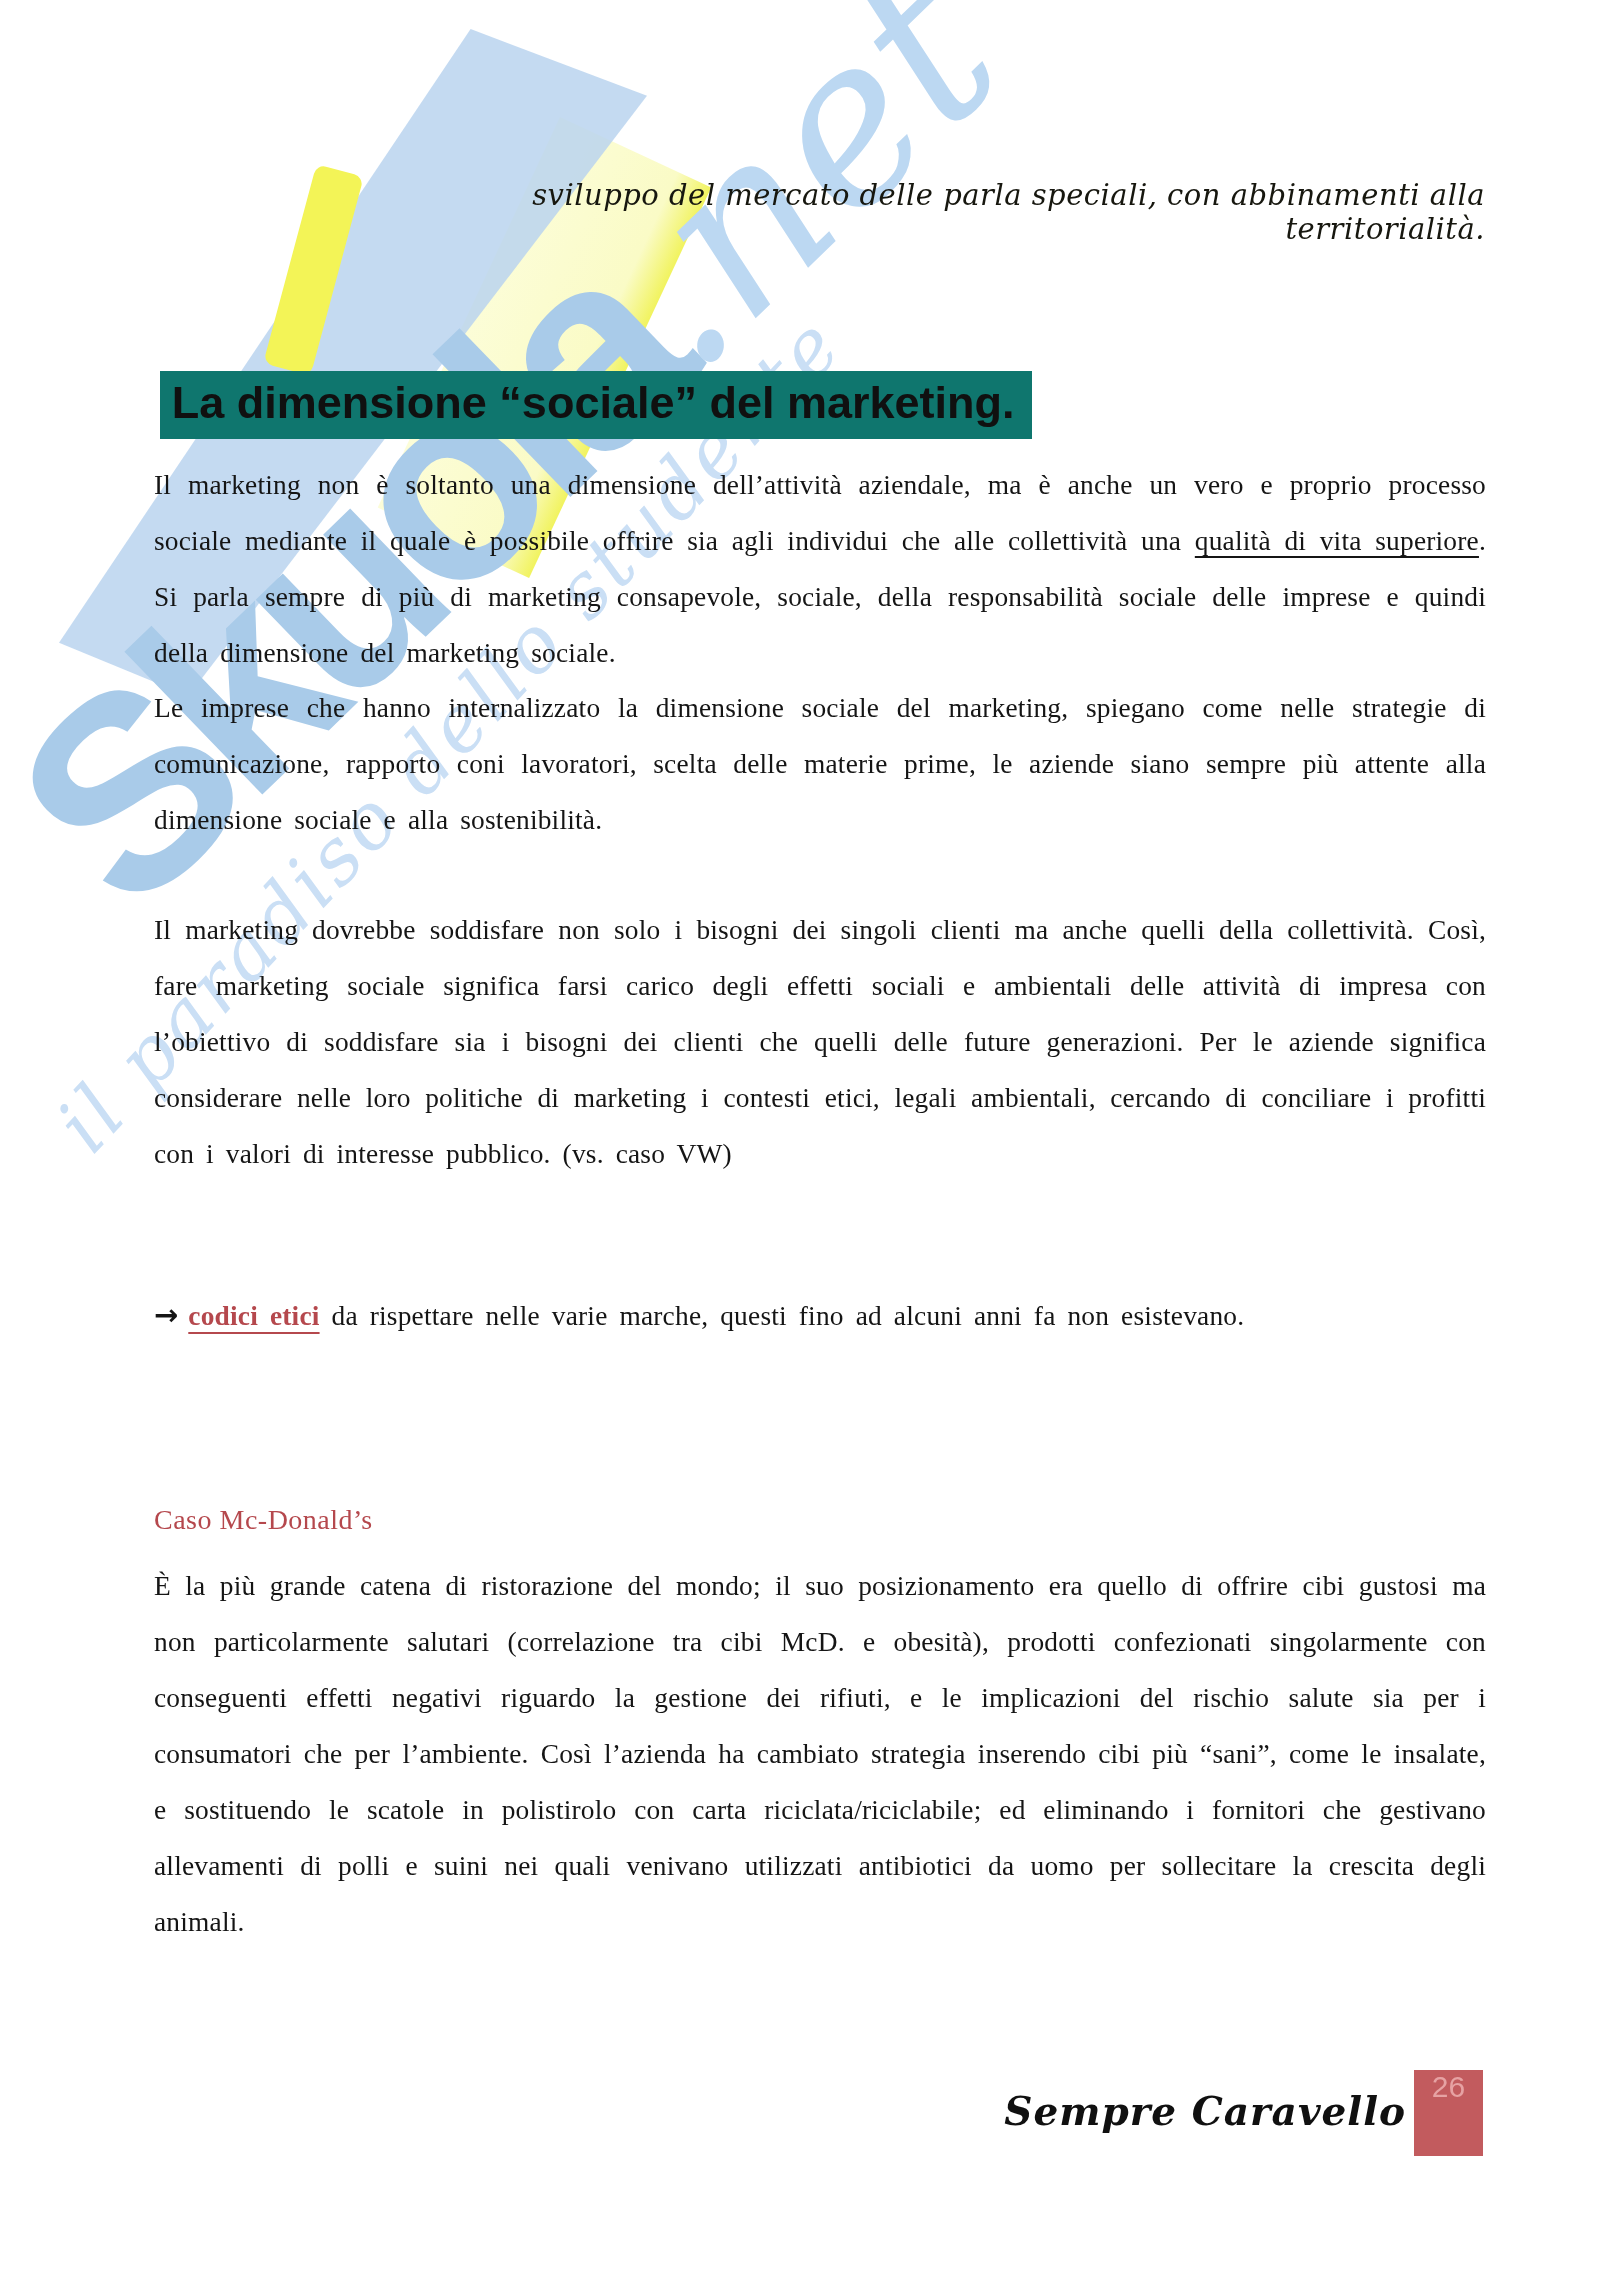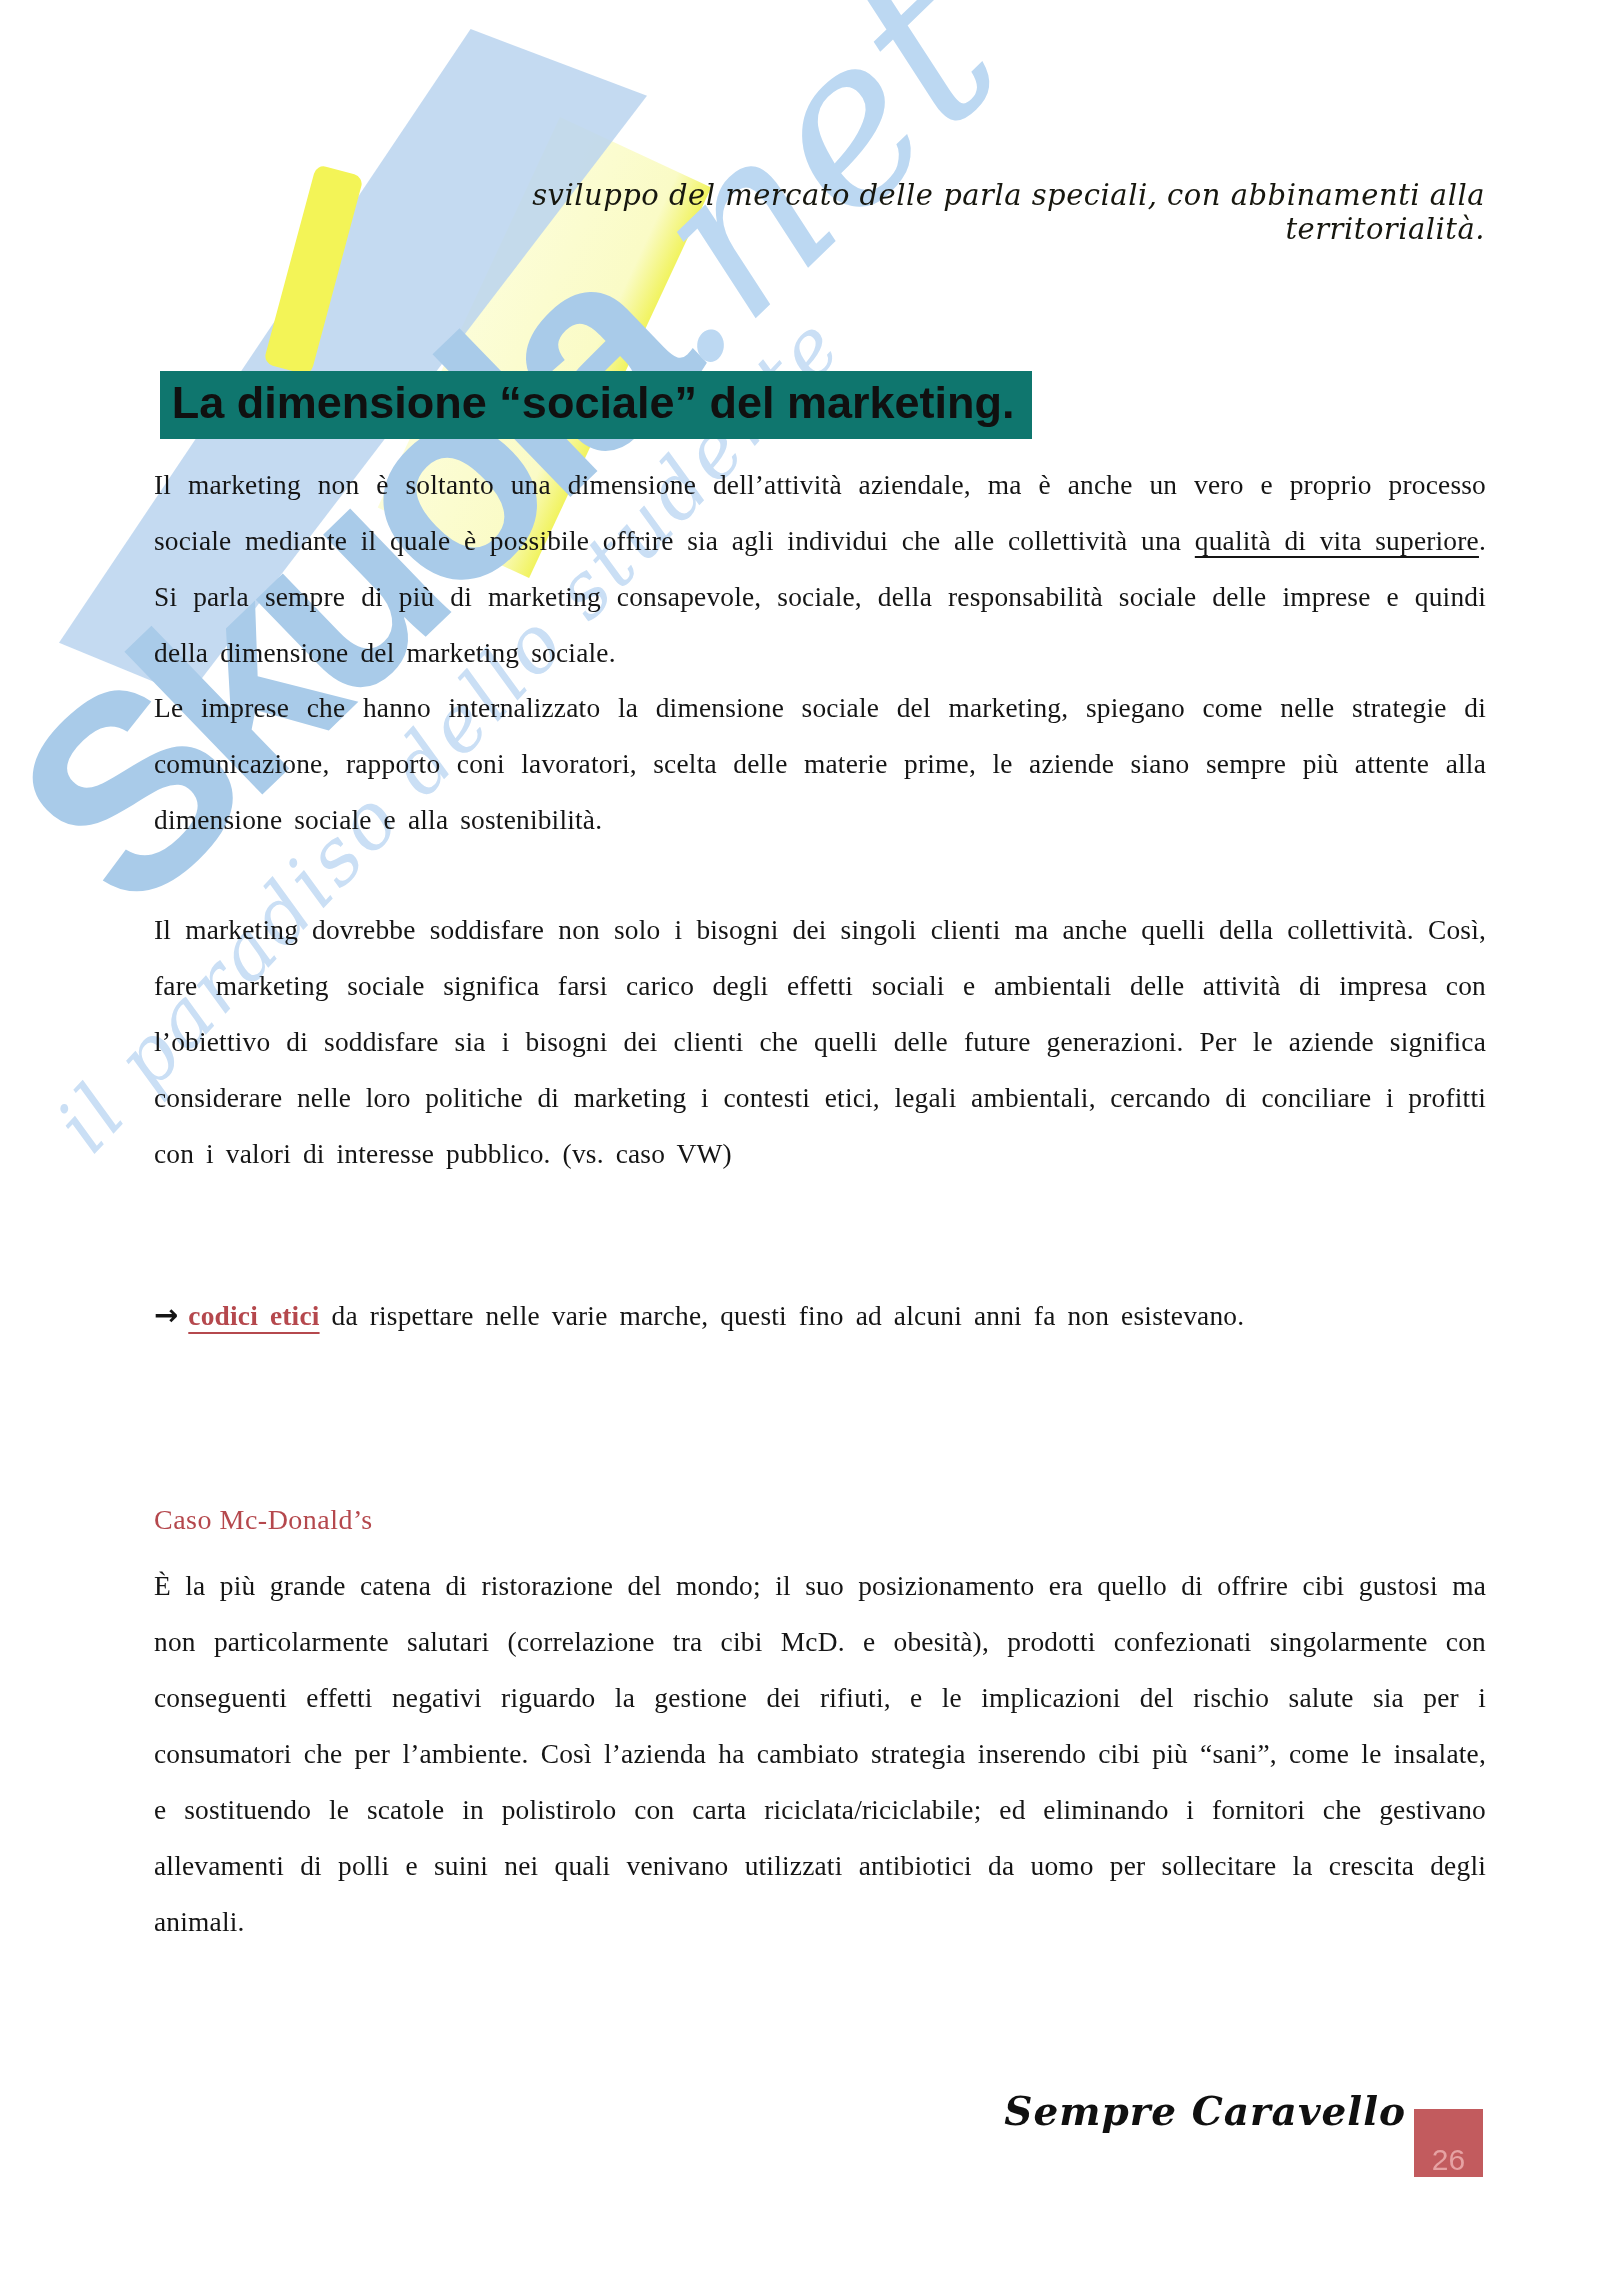--- a/index.html
+++ b/index.html
@@ -146,29 +146,28 @@
     font-family:"DejaVu Serif", serif;
     font-style:italic;
     font-weight:bold;
     font-size:39px;
     letter-spacing:1px;
     color:#101010;
   }
   .page-badge {
     position:absolute;
     left:1414px; top:2070px;
-    width:69px; height:68px;
+    width:69px; height:86px;
     background:#c25b5e;
     color:#e6a2a3;
     font-family:"Liberation Sans", sans-serif;
     font-size:30px;
     display:flex;
-    align-items:flex-end;
+    align-items:flex-start;
     justify-content:center;
-    margin-top:39px;
   }
 </style>
 </head>
 <body>
 
 <div class="page">
 
   <div class="wm wm-diamond"></div>
   <div class="wm wm-stroke"></div>
   <div class="wm wm-flame"></div>

